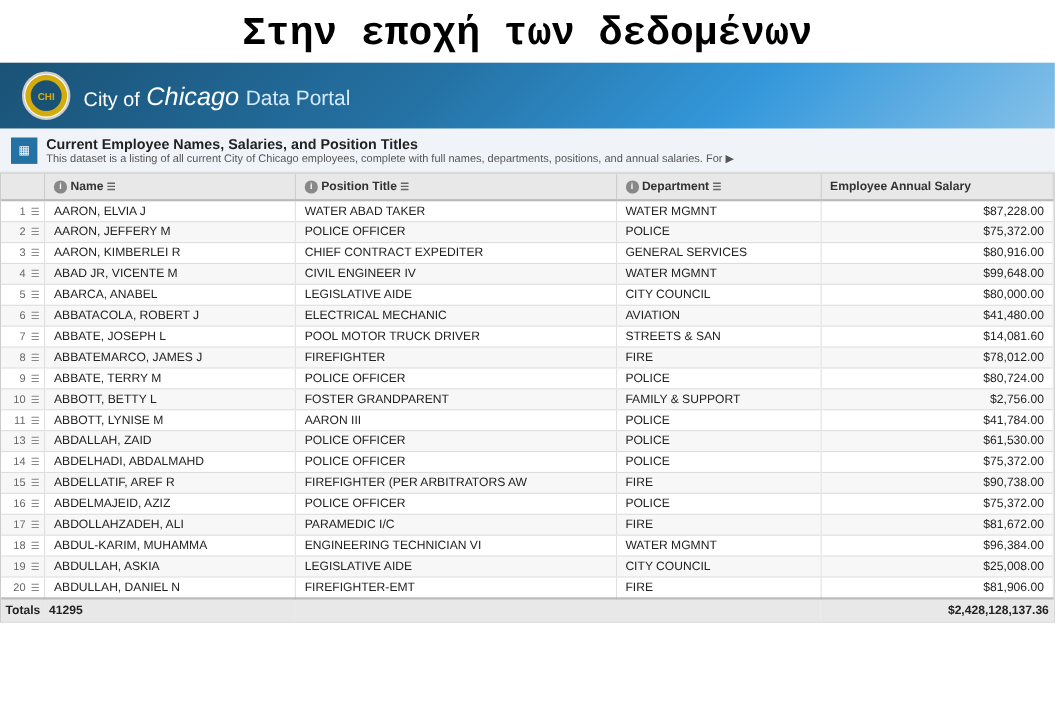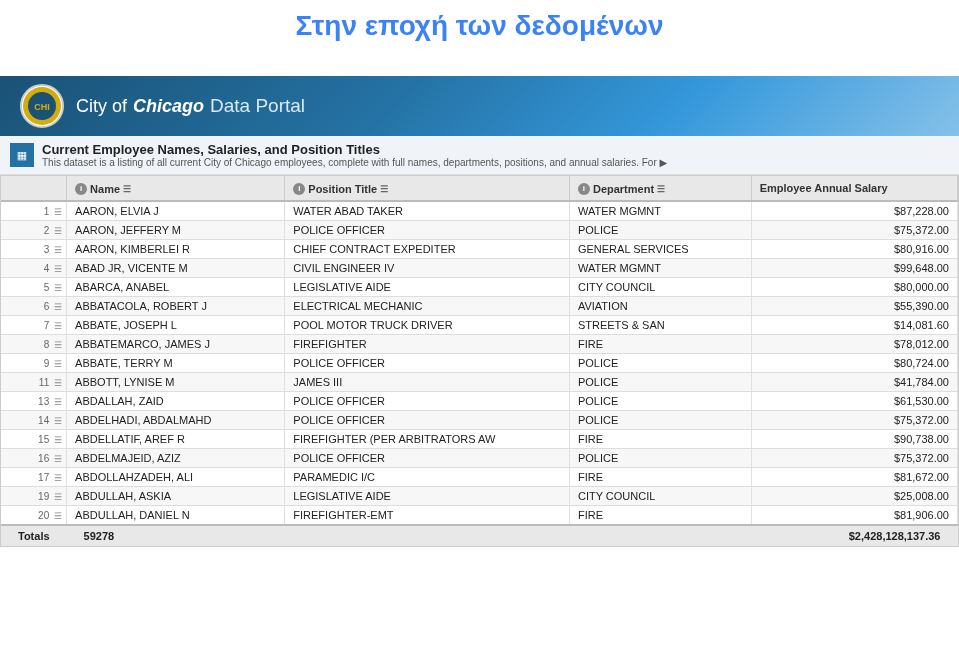--- a/index.html
+++ b/index.html
@@ -11,35 +11,34 @@
       overflow: hidden;
     }
 
     
     .page-title-bar {
       background: #fff;
       padding: 10px 20px 6px 20px;
       text-align: center;
     }
     .page-title-bar h1 {
-      font-size: 28px;
+      font-size: 36px;
       font-weight: 900;
-      color: #3b82f6;
-      font-family: Liberation Sans, sans-serif;
+      color: #000000;
+      font-family: Liberation Mono, monospace;
     }
 
     
     .chicago-header {
       background: linear-gradient(135deg, #1a5276 0%, #2471a3 40%, #3498db 70%, #85c1e9 100%);
       padding: 10px 20px;
       display: flex;
       align-items: center;
       gap: 12px;
       height: 60px;
-      margin-top: 28px;
     }
     .chicago-logo {
       width: 44px;
       height: 44px;
       background: #fff;
       border-radius: 50%;
       display: flex;
       align-items: center;
       justify-content: center;
       font-size: 8px;
@@ -65,22 +64,22 @@
       display: flex;
       align-items: flex-end;
       gap: 6px;
     }
     .city-of {
       font-size: 18px;
       color: #fff;
       font-weight: 300;
     }
     .chicago-name {
-      font-size: 18px;
-      font-weight: 700;
+      font-size: 23px;
+      font-weight: 400;
       color: #fff;
       font-style: italic;
     }
     .data-portal {
       font-size: 19px;
       color: #d6eaf8;
       font-weight: 400;
     }
 
     
@@ -196,21 +195,21 @@
     }
     .salary-col {
       text-align: right;
     }
     
     .totals-row {
       background: #e8e8e8;
       border-top: 2px solid #bbb;
     }
     .totals-row td {
-      padding: 4px 17px;
+      padding: 4px 4px;
       font-weight: bold;
       font-size: 11px;
       color: #222;
     }
   </style>
 </head>
 <body>
 
 <div class="page-title-bar">
   <h1>Στην εποχή των δεδομένων</h1>
@@ -307,21 +306,21 @@
       <td>ABARCA, ANABEL</td>
       <td>LEGISLATIVE AIDE</td>
       <td>CITY COUNCIL</td>
       <td class="salary-col">$80,000.00</td>
     </tr>
         <tr>
       <td>6 <span class="row-menu">☰</span></td>
       <td>ABBATACOLA, ROBERT J</td>
       <td>ELECTRICAL MECHANIC</td>
       <td>AVIATION</td>
-      <td class="salary-col">$55,390.00</td>
+      <td class="salary-col">$41,480.00</td>
     </tr>
         <tr>
       <td>7 <span class="row-menu">☰</span></td>
       <td>ABBATE, JOSEPH L</td>
       <td>POOL MOTOR TRUCK DRIVER</td>
       <td>STREETS &amp; SAN</td>
       <td class="salary-col">$14,081.60</td>
     </tr>
         <tr>
       <td>8 <span class="row-menu">☰</span></td>
@@ -331,23 +330,30 @@
       <td class="salary-col">$78,012.00</td>
     </tr>
         <tr>
       <td>9 <span class="row-menu">☰</span></td>
       <td>ABBATE, TERRY M</td>
       <td>POLICE OFFICER</td>
       <td>POLICE</td>
       <td class="salary-col">$80,724.00</td>
     </tr>
         <tr>
+      <td>10 <span class="row-menu">☰</span></td>
+      <td>ABBOTT, BETTY L</td>
+      <td>FOSTER GRANDPARENT</td>
+      <td>FAMILY &amp; SUPPORT</td>
+      <td class="salary-col">$2,756.00</td>
+    </tr>
+        <tr>
       <td>11 <span class="row-menu">☰</span></td>
       <td>ABBOTT, LYNISE M</td>
-      <td>JAMES III</td>
+      <td>AARON III</td>
       <td>POLICE</td>
       <td class="salary-col">$41,784.00</td>
     </tr>
         <tr>
       <td>13 <span class="row-menu">☰</span></td>
       <td>ABDALLAH, ZAID</td>
       <td>POLICE OFFICER</td>
       <td>POLICE</td>
       <td class="salary-col">$61,530.00</td>
     </tr>
@@ -373,37 +379,44 @@
       <td class="salary-col">$75,372.00</td>
     </tr>
         <tr>
       <td>17 <span class="row-menu">☰</span></td>
       <td>ABDOLLAHZADEH, ALI</td>
       <td>PARAMEDIC I/C</td>
       <td>FIRE</td>
       <td class="salary-col">$81,672.00</td>
     </tr>
         <tr>
+      <td>18 <span class="row-menu">☰</span></td>
+      <td>ABDUL-KARIM, MUHAMMA</td>
+      <td>ENGINEERING TECHNICIAN VI</td>
+      <td>WATER MGMNT</td>
+      <td class="salary-col">$96,384.00</td>
+    </tr>
+        <tr>
       <td>19 <span class="row-menu">☰</span></td>
       <td>ABDULLAH, ASKIA</td>
       <td>LEGISLATIVE AIDE</td>
       <td>CITY COUNCIL</td>
       <td class="salary-col">$25,008.00</td>
     </tr>
         <tr>
       <td>20 <span class="row-menu">☰</span></td>
       <td>ABDULLAH, DANIEL N</td>
       <td>FIREFIGHTER-EMT</td>
       <td>FIRE</td>
       <td class="salary-col">$81,906.00</td>
     </tr>
       </tbody>
     <tfoot>
       <tr class="totals-row">
         <td colspan="1">Totals</td>
-        <td>59278</td>
+        <td>41295</td>
         <td></td>
         <td></td>
         <td class="salary-col">$2,428,128,137.36</td>
       </tr>
     </tfoot>
   </table>
 </div>
 
 </body></html>

